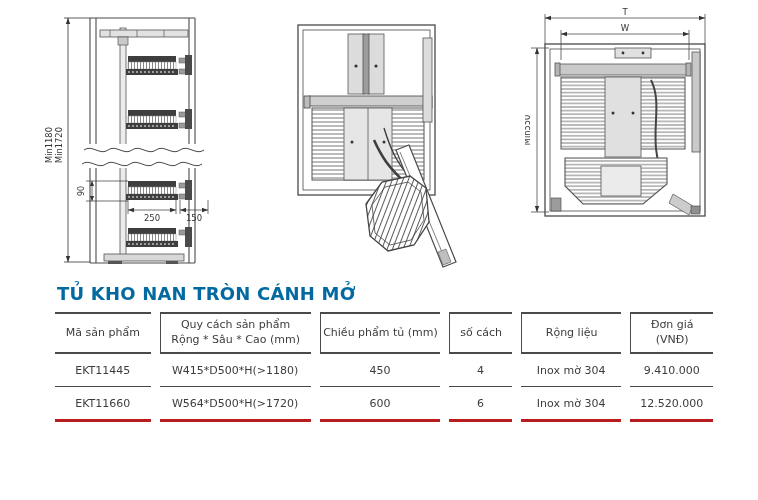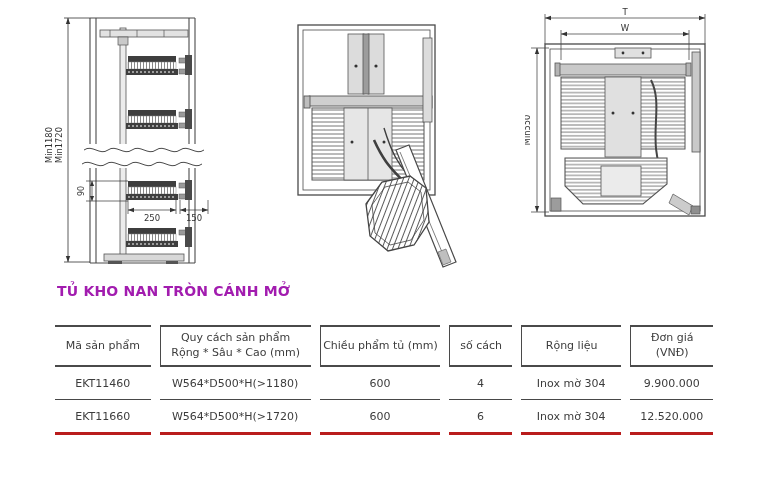--- a/index.html
+++ b/index.html
@@ -4,23 +4,23 @@
 <style>
   html,body{margin:0;padding:0;}
   body{
     width:758px;height:500px;position:relative;background:#ffffff;
     font-family:"DejaVu Sans","Liberation Sans",sans-serif;
     color:#3c3c3c;overflow:hidden;
   }
   .drawing{position:absolute;}
   #page-title{
     position:absolute;left:57px;top:283px;
-    font-size:14px;font-weight:700;color:#a21caf;letter-spacing:.2px;
-  }
-  .table-wrap{position:absolute;left:46px;top:325px;width:676px;}
+    font-size:18px;font-weight:700;color:#0369a1;letter-spacing:.2px;
+  }
+  .table-wrap{position:absolute;left:46px;top:312px;width:676px;}
   table{
     border-collapse:separate;border-spacing:9px 0;table-layout:fixed;width:100%;
   }
   th,td{
     text-align:center;vertical-align:middle;font-weight:400;
     font-size:11px;color:#3c3c3c;padding:0 2px;
   }
   th{
     border-top:2px solid #4a4a4a;border-bottom:2px solid #4a4a4a;
     height:38px;white-space:pre-line;line-height:1.35;
@@ -298,26 +298,26 @@
         <th>Quy cách sản phẩm
 Rộng * Sâu * Cao (mm)</th>
         <th>Chiều phẩm tủ (mm)</th>
         <th>số cách</th>
         <th>Rộng liệu</th>
         <th>Đơn giá  (VNĐ)</th>
       </tr>
     </thead>
     <tbody>
       <tr>
-        <td>EKT11460</td>
-        <td>W564*D500*H(&gt;1180)</td>
-        <td>600</td>
+        <td>EKT11445</td>
+        <td>W415*D500*H(&gt;1180)</td>
+        <td>450</td>
         <td>4</td>
         <td>Inox mờ 304</td>
-        <td>9.900.000</td>
+        <td>9.410.000</td>
       </tr>
       <tr class="last">
         <td>EKT11660</td>
         <td>W564*D500*H(&gt;1720)</td>
         <td>600</td>
         <td>6</td>
         <td>Inox mờ 304</td>
         <td>12.520.000</td>
       </tr>
     </tbody>

